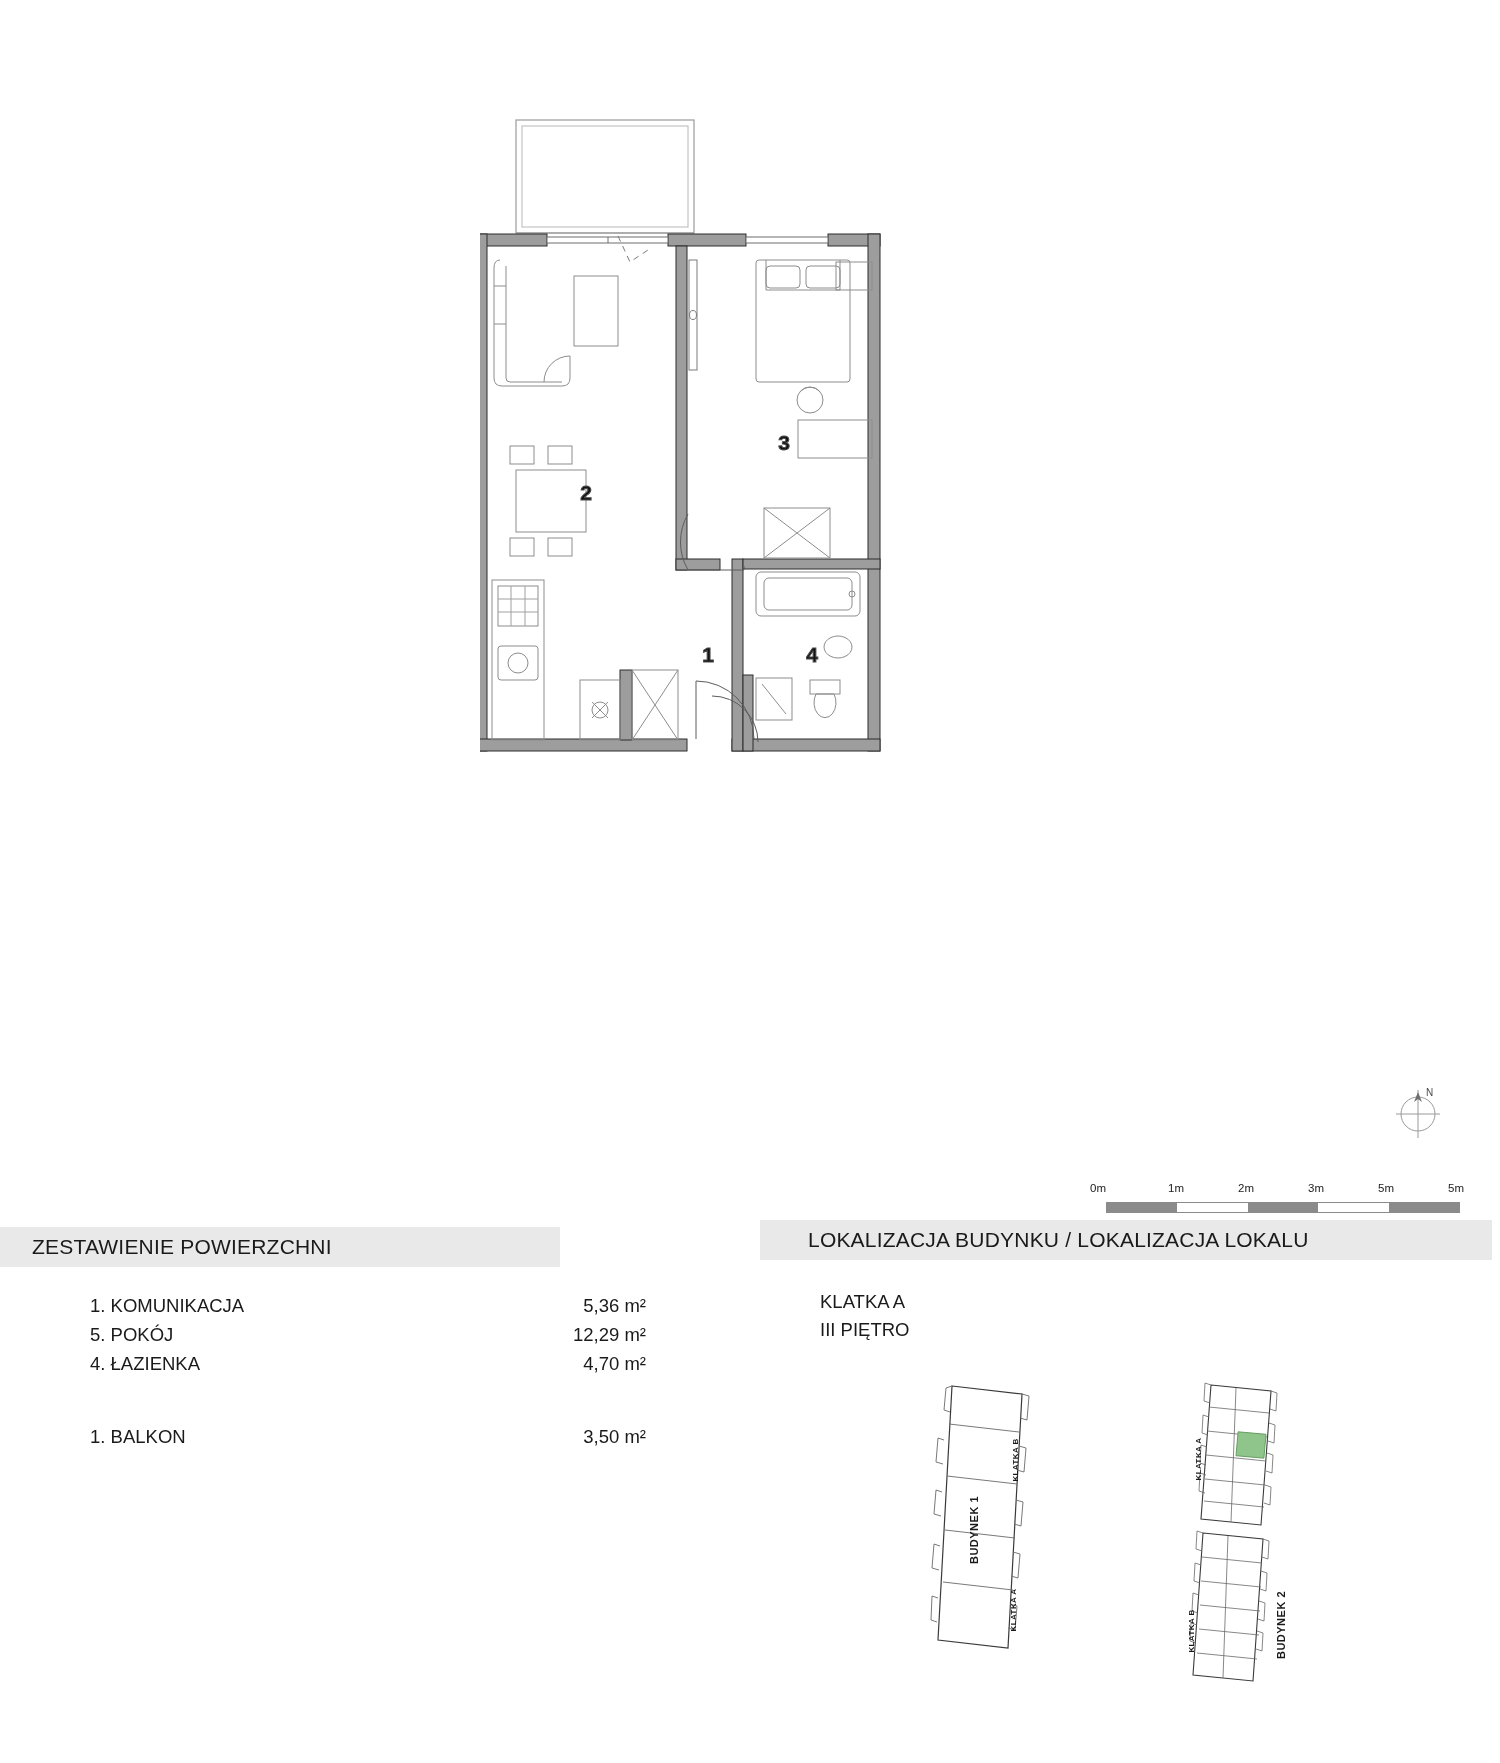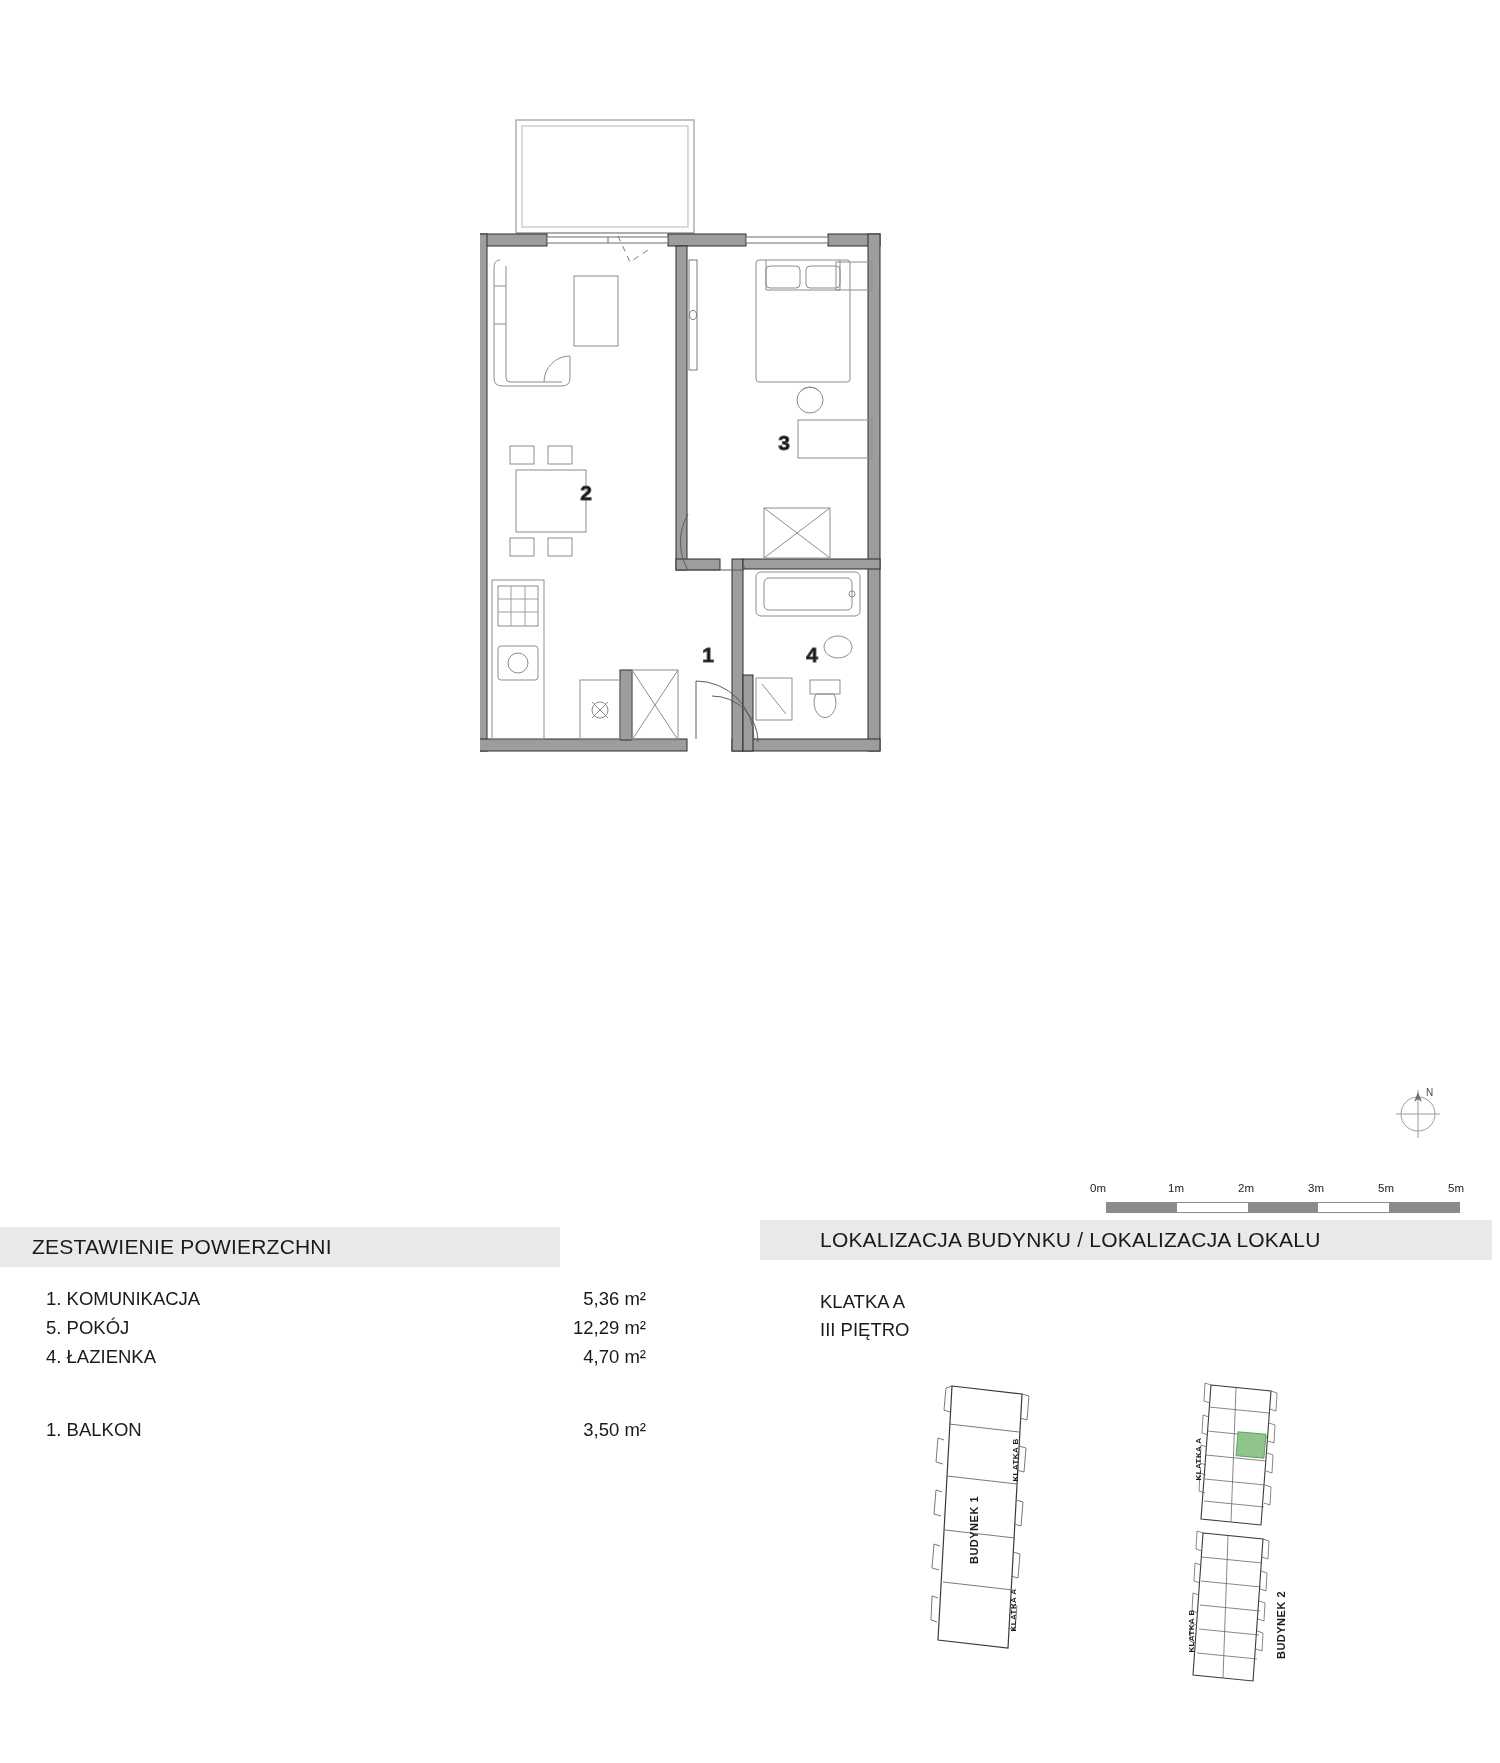--- a/index.html
+++ b/index.html
@@ -95,36 +95,37 @@
     top: 0;
     width: 560px;
     padding-left: 32px;
     box-sizing: border-box;
     margin-top: 7px;
   }
   #header-location {
     left: 760px;
     top: 0;
     width: 732px;
-    padding-left: 60px;
+    padding-left: 48px;
     box-sizing: border-box;
   }
 
   
   #area-table {
     position: absolute;
     left: 46px;
     top: 68px;
     width: 600px;
     font-size: 18.5px;
   }
   #area-table .row {
     display: flex;
     height: 29px;
-    align-items: flex-start;
+    align-items: flex-end;
+    margin-left: 44px;
   }
   #area-table .row .label { width: 480px; }
   #area-table .row .value {
     width: 120px;
     text-align: right;
   }
   #area-table .spacer { height: 22px; }
 
   
   #location-info {

